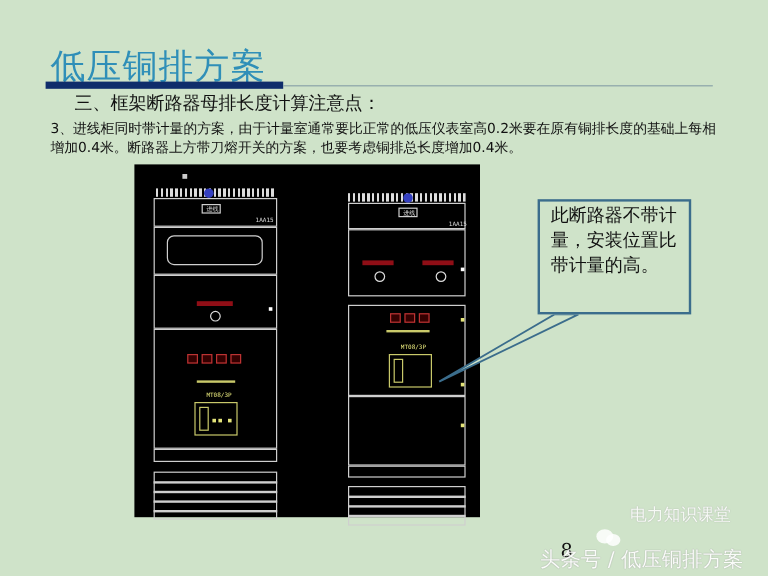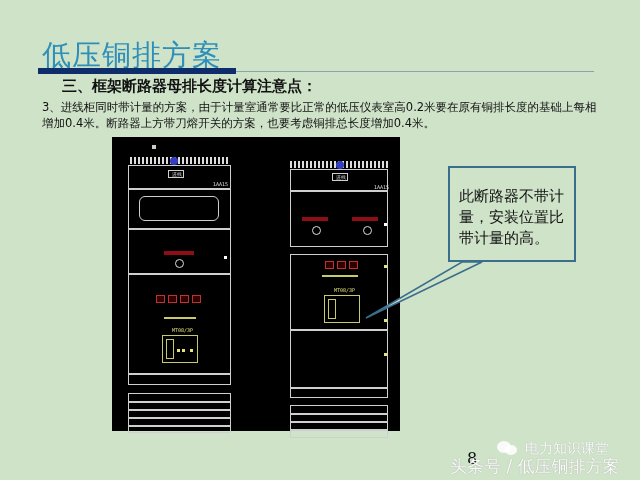--- a/index.html
+++ b/index.html
@@ -1,37 +1,37 @@
 <!DOCTYPE html>
 <html><head>
 <meta charset="utf-8">
 <style>
   html,body{margin:0;padding:0;}
   body{width:640px;height:480px;background:#cfe3c9;position:relative;overflow:hidden;font-family:"DejaVu Sans",sans-serif;}
   .title{position:absolute;left:42px;top:36px;font-size:29px;color:#2f8fb8;letter-spacing:1px;font-family:"DejaVu Sans",sans-serif;}
   .rule-dark{position:absolute;left:38px;top:68px;width:198px;height:6px;background:#0f2d6b;}
   .rule-light{position:absolute;left:236px;top:71px;width:358px;height:1px;background:#8aa3a8;}
-  .subtitle{position:absolute;left:62px;top:77px;font-size:15px;font-weight:bold;color:#111;font-family:"DejaVu Serif",serif;}
+  .subtitle{position:absolute;left:62px;top:77px;font-size:15px;font-weight:normal;color:#111;font-family:"DejaVu Serif",serif;}
   .para{position:absolute;left:42px;top:99px;width:560px;font-size:11.5px;line-height:16px;color:#111;font-family:"DejaVu Sans",sans-serif;}
   .cad{position:absolute;left:112px;top:137px;width:288px;height:294px;background:#000;}
   .cad .ln{position:absolute;border:1px solid #cfcfcf;box-sizing:border-box;}
   .cad .txt{position:absolute;color:#ddd;font-size:5px;font-family:"DejaVu Sans Mono",monospace;white-space:nowrap;}
   .cad .red{position:absolute;background:#a8101a;opacity:.85;height:4px;}
   .cad .circ{position:absolute;width:7px;height:7px;border:1px solid #ddd;border-radius:50%;}
   .cad .dot{position:absolute;width:3px;height:3px;background:#fff;}
   .cad .ydot{position:absolute;width:3px;height:3px;background:#e4e47a;}
   .cad .meter{position:absolute;width:9px;height:8px;border:1px solid #b33;box-sizing:border-box;background:#300;}
   .cad .yl{position:absolute;border:1px solid #c9c96a;box-sizing:border-box;}
   .cad .bus{position:absolute;height:7px;background:repeating-linear-gradient(90deg,#ddd 0 2px,#000 2px 4px);}
   .cad .blue{position:absolute;width:8px;height:8px;border-radius:50%;background:#3540c0;}
   .callout{position:absolute;left:448px;top:166px;width:128px;height:96px;border:2px solid #3b6d8c;box-sizing:border-box;background:#cfe3c9;}
-  .callout-text{position:absolute;left:459px;top:186px;width:110px;font-size:15px;line-height:21px;color:#111;font-family:"DejaVu Sans",sans-serif;}
+  .callout-text{position:absolute;left:459px;top:169px;width:110px;font-size:15px;line-height:21px;color:#111;font-family:"DejaVu Sans",sans-serif;}
   .pointer{position:absolute;left:0;top:0;}
   .pagenum{position:absolute;left:467px;top:449px;font-size:16px;color:#111;font-family:"DejaVu Serif",serif;}
-  .wm1{position:absolute;left:525px;top:440px;font-size:14px;color:#fff;opacity:.85;font-family:"DejaVu Sans",sans-serif;text-shadow:0 0 1px #999;}
+  .wm1{position:absolute;left:525px;top:420px;font-size:14px;color:#fff;opacity:.85;font-family:"DejaVu Sans",sans-serif;text-shadow:0 0 1px #999;}
   .wm2{position:absolute;left:450px;top:455px;font-size:17px;color:#fff;opacity:.9;font-family:"DejaVu Sans",sans-serif;text-shadow:0 0 1px #888;}
   .wm-icon{position:absolute;left:496px;top:440px;width:22px;height:16px;}
 </style>
 </head>
 <body>
 
 <div class="title">低压铜排方案</div>
 <div class="rule-dark"></div>
 <div class="rule-light"></div>
 <div class="subtitle">三、框架断路器母排长度计算注意点：</div>

